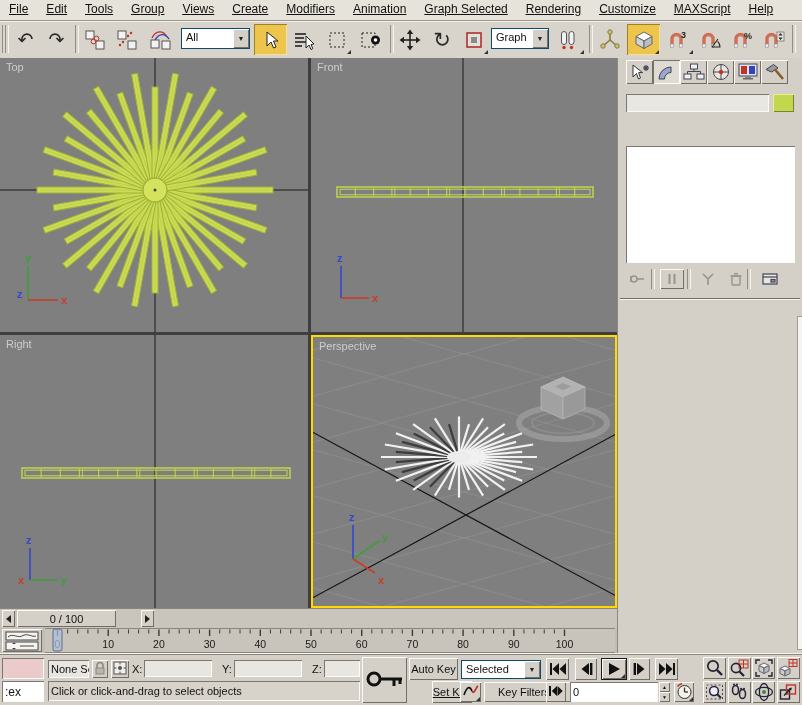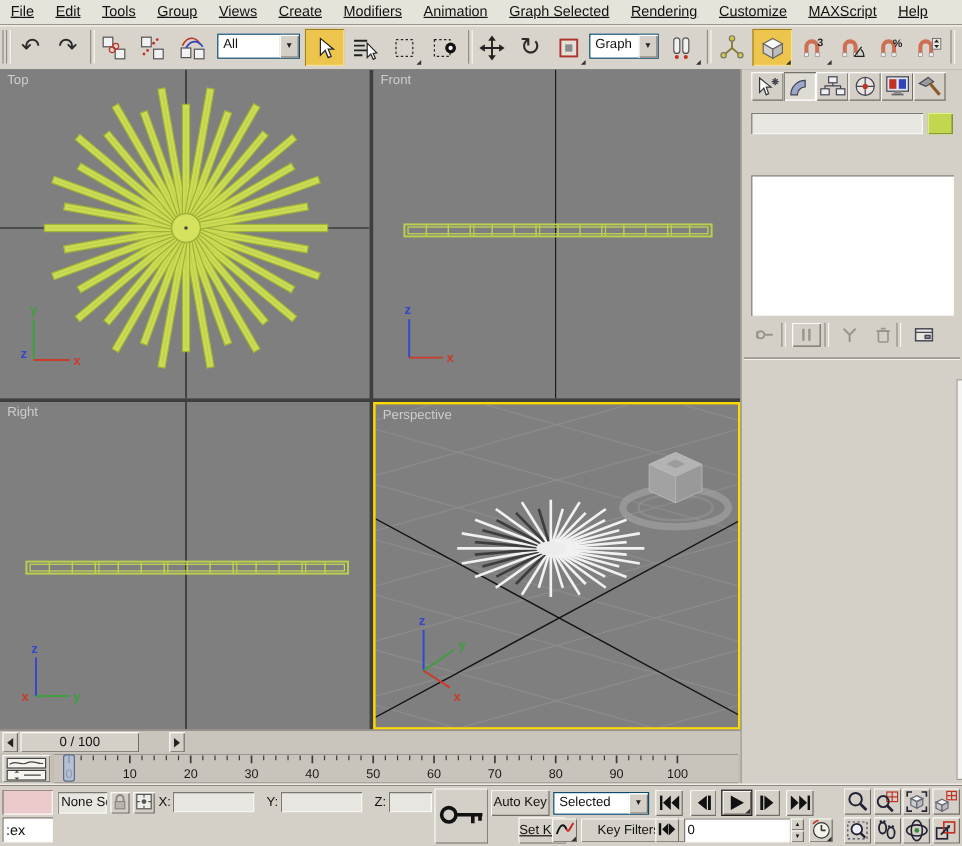--- a/index.html
+++ b/index.html
@@ -791,20 +791,23 @@
       </div>
     <span class="coordlab" style="left:222px;">Y:</span>
     <div class="sb-sunken" style="left:234px;top:6px;width:68px;height:17px;">
       <span></span>
       </div>
     <span class="coordlab" style="left:312px;">Z:</span>
     <div class="sb-sunken" style="left:324px;top:6px;width:36px;height:17px;">
       <span></span>
       </div>
 
+    <div class="sb-sunken" style="left:48px;top:27px;width:312px;height:20px;background:#d7d3cb;">
+      <span>Click or click-and-drag to select objects</span>
+    </div>
 
     <div class="btn3d" style="left:362px;top:3px;width:45px;height:46px;">
         <span id="ic-key"><svg width="40" height="36" viewBox="0 0 40 36">
             <g stroke="#111" stroke-width="3" fill="none">
               <circle cx="9" cy="18" r="6"></circle>
               <line x1="15" y1="18" x2="37" y2="18"></line>
               <line x1="29" y1="18" x2="29" y2="25"></line>
               <line x1="35" y1="18" x2="35" y2="23"></line>
             </g>
           </svg></span>

